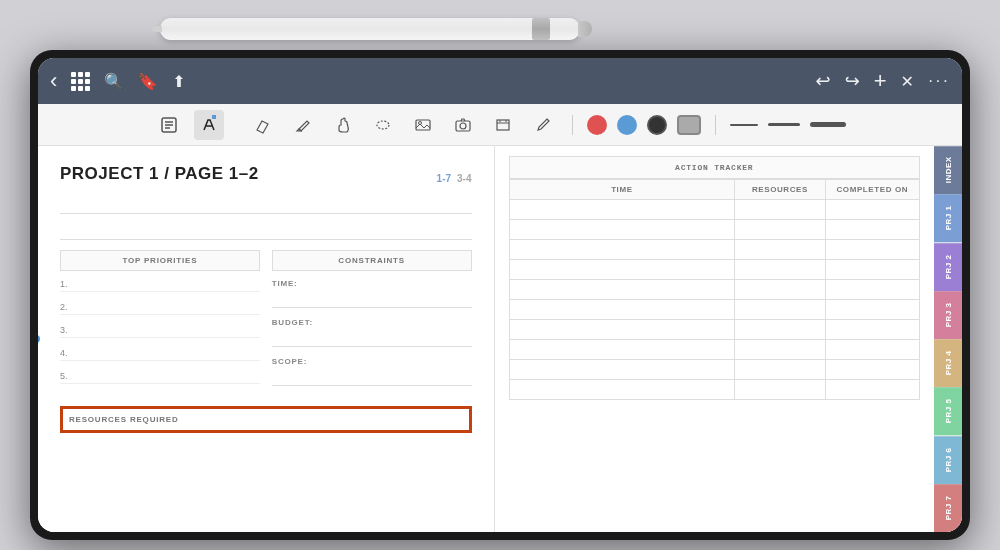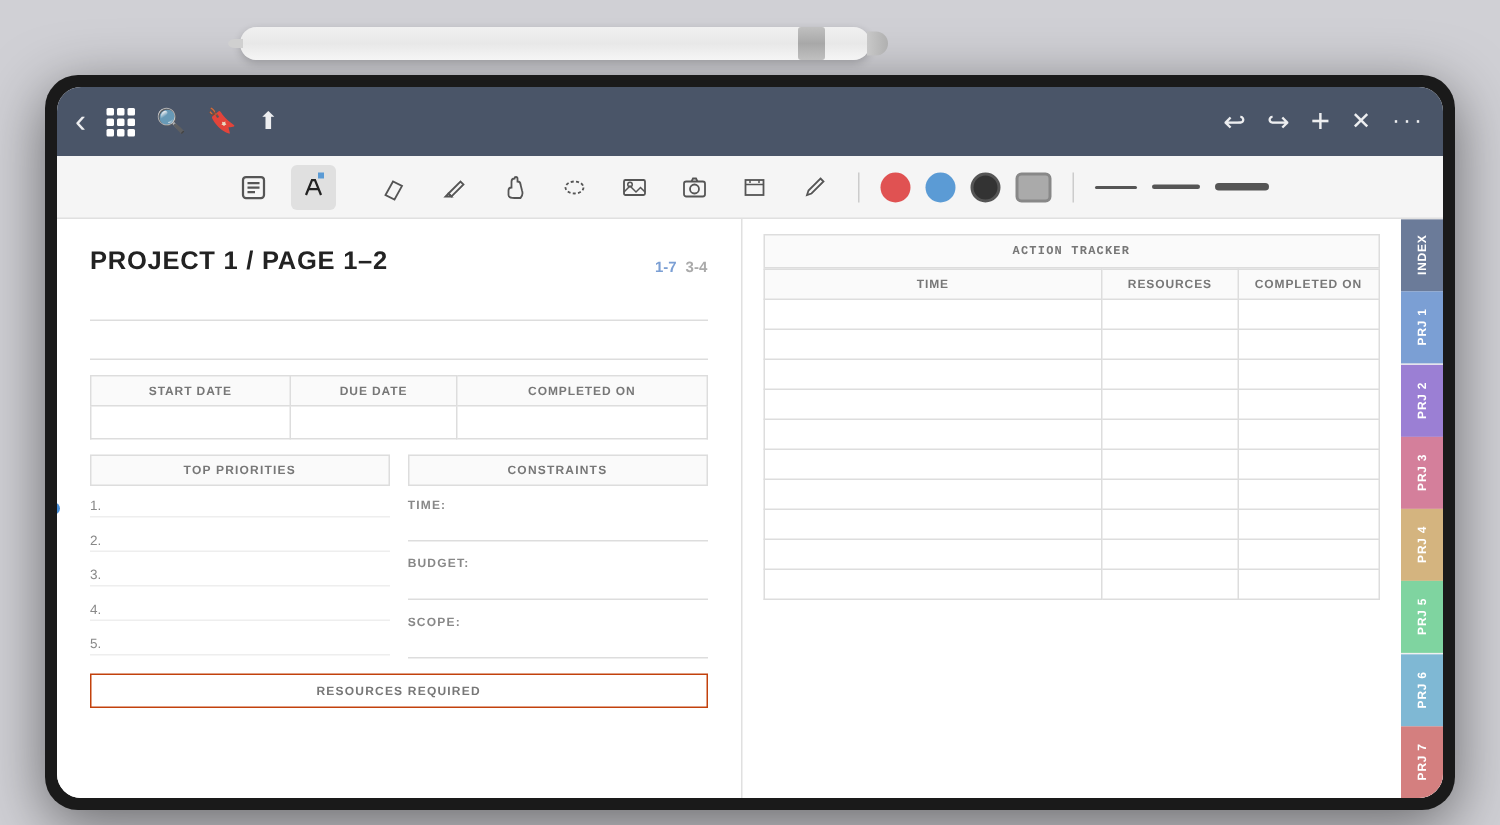--- a/index.html
+++ b/index.html
@@ -338,23 +338,23 @@
       letter-spacing: 0.8px;
       margin-bottom: 4px;
     }
 
     .constraint-line {
       border-bottom: 1px solid #ddd;
       height: 16px;
     }
 
     .resources-bar {
-      border: 1px solid #c2410c;
+      margin-top: 10px;
+      border: 3px solid #c2410c;
       padding: 6px;
-      text-align: center;
     }
 
     .resources-label {
       font-size: 8px;
       font-weight: 700;
       letter-spacing: 0.8px;
       color: #777;
     }
 
     
@@ -543,36 +543,20 @@
           <div class="page-numbers">
             <span class="page-num">1-7</span>
             <span class="page-num inactive">3-4</span>
           </div>
         </div>
 
         <div class="field-line"></div>
 
         <div class="field-line"></div>
 
-        <table class="dates-table">
-          <thead>
-            <tr>
-              <th>START DATE</th>
-              <th>DUE DATE</th>
-              <th>COMPLETED ON</th>
-            </tr>
-          </thead>
-          <tbody>
-            <tr>
-              <td></td>
-              <td></td>
-              <td></td>
-            </tr>
-          </tbody>
-        </table>
 
         <div class="two-col">
 
           <div>
             <div class="section-header">TOP PRIORITIES</div>
             <div class="priority-item">
               <span class="priority-num">1.</span>
             </div>
             <div class="priority-item">
               <span class="priority-num">2.</span>

